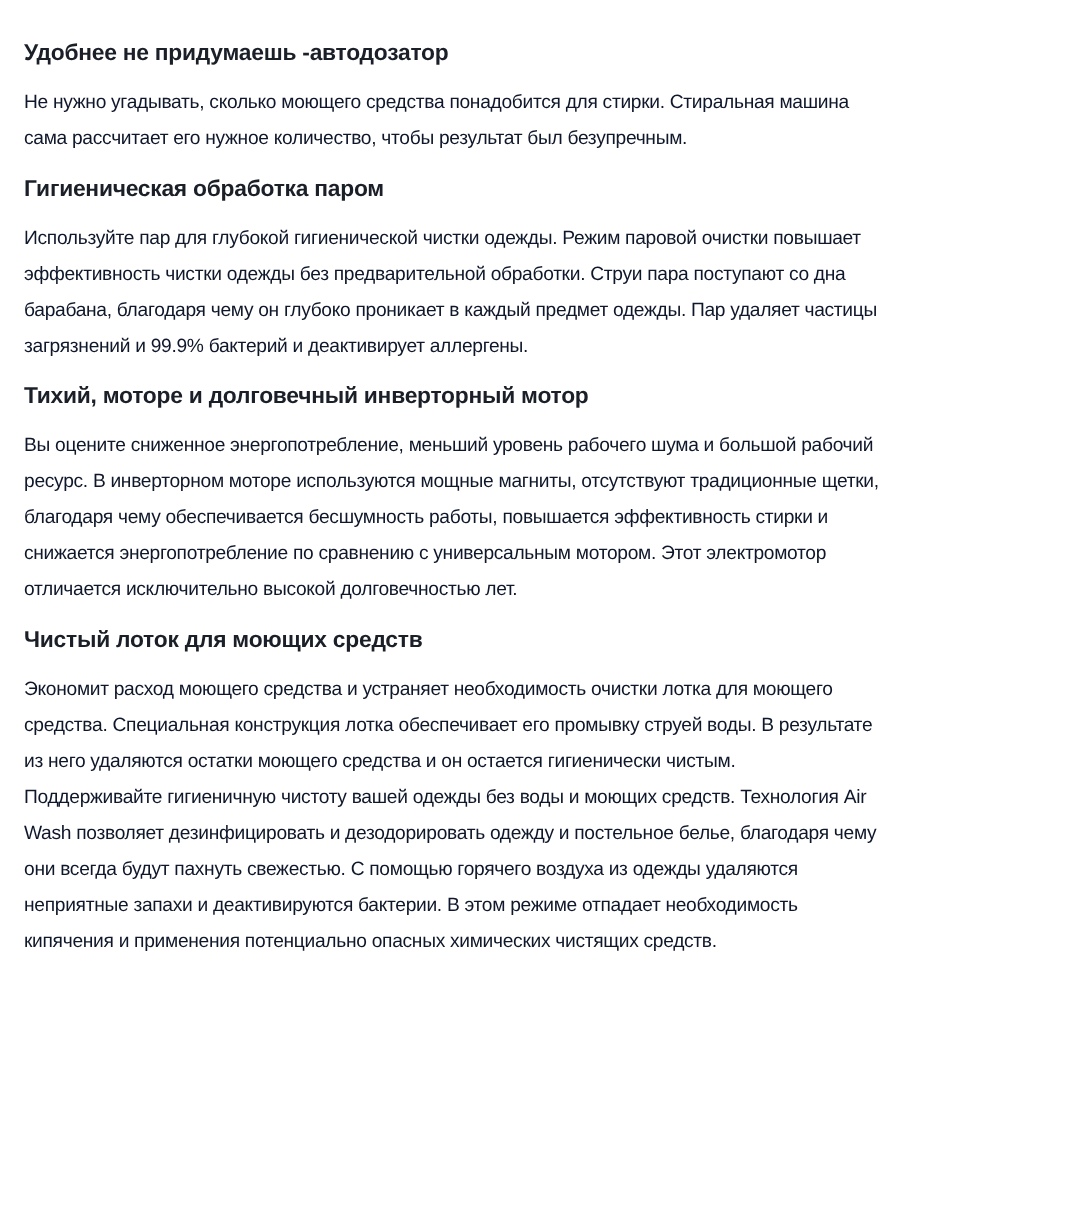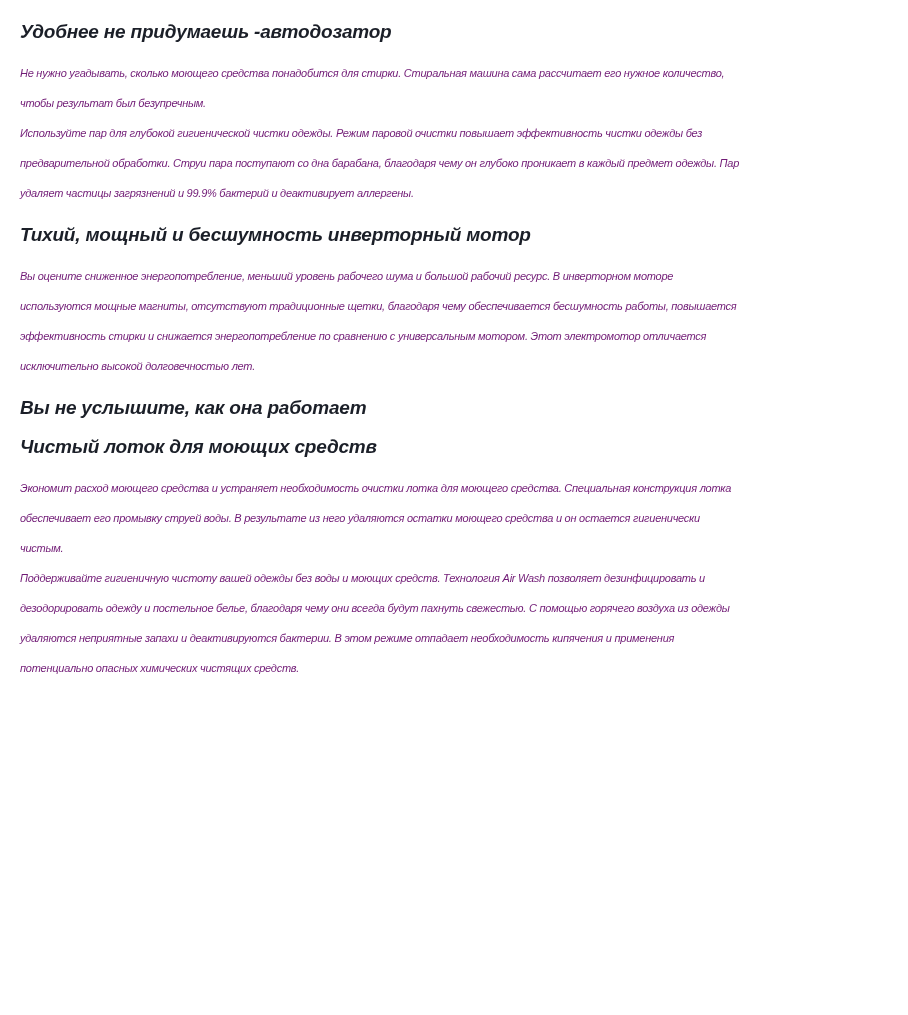--- a/index.html
+++ b/index.html
@@ -11,63 +11,62 @@
     width: 908px;
     min-height: 1015px;
     box-sizing: border-box;
     font-family: "Liberation Sans", "DejaVu Sans", sans-serif;
     color: #22262f;
     -webkit-font-smoothing: antialiased;
   }
   .doc {
     box-sizing: border-box;
     width: 760px;
-    padding: 5px 20px 10px 20px;
-    font-style: italic;
+    padding: 18px 20px 10px 20px;
   }
   .feature-section { margin: 0; }
   .feature-heading {
     font-size: 19px;
     line-height: 24px;
     font-weight: 700;
     color: #1b1f28;
     letter-spacing: -0.2px;
     margin: 15px 0 14px 0;
   }
   .feature-section:first-child .feature-heading { margin-top: 15px; }
   .feature-paragraph {
-    font-size: 11px;
+    font-size: 16px;
     line-height: 30px;
     font-weight: 400;
-    color: #701a75;
+    color: #0f172a;
     letter-spacing: -0.25px;
     margin: 0;
   }
 </style>
 </head>
 <body>
 
 <div class="doc">
 
   <section class="feature-section">
     <h3 class="feature-heading">Удобнее не придумаешь -автодозатор</h3>
     <p class="feature-paragraph">Не нужно угадывать, сколько моющего средства понадобится для стирки. Стиральная машина сама рассчитает его нужное количество, чтобы результат был безупречным.</p>
   </section>
 
   <section class="feature-section">
+    <h3 class="feature-heading">Гигиеническая обработка паром</h3>
     <p class="feature-paragraph">Используйте пар для глубокой гигиенической чистки одежды. Режим паровой очистки повышает эффективность чистки одежды без предварительной обработки. Струи пара поступают со дна барабана, благодаря чему он глубоко проникает в каждый предмет одежды. Пар удаляет частицы загрязнений и 99.9% бактерий и деактивирует аллергены.</p>
   </section>
 
   <section class="feature-section">
-    <h3 class="feature-heading">Тихий, мощный и бесшумность инверторный мотор</h3>
+    <h3 class="feature-heading">Тихий, моторе и долговечный инверторный мотор</h3>
     <p class="feature-paragraph">Вы оцените сниженное энергопотребление, меньший уровень рабочего шума и большой рабочий ресурс. В инверторном моторе используются мощные магниты, отсутствуют традиционные щетки, благодаря чему обеспечивается бесшумность работы, повышается эффективность стирки и снижается энергопотребление по сравнению с универсальным мотором. Этот электромотор отличается исключительно высокой долговечностью лет.</p>
   </section>
 
   <section class="feature-section">
-    <h3 class="feature-heading">Вы не услышите, как она работает</h3>
   </section>
 
   <section class="feature-section">
     <h3 class="feature-heading">Чистый лоток для моющих средств</h3>
     <p class="feature-paragraph">Экономит расход моющего средства и устраняет необходимость очистки лотка для моющего средства. Специальная конструкция лотка обеспечивает его промывку струей воды. В результате из него удаляются остатки моющего средства и он остается гигиенически чистым.</p>
   </section>
 
   <section class="feature-section">
     <p class="feature-paragraph">Поддерживайте гигиеничную чистоту вашей одежды без воды и моющих средств. Технология Air Wash позволяет дезинфицировать и дезодорировать одежду и постельное белье, благодаря чему они всегда будут пахнуть свежестью. С помощью горячего воздуха из одежды удаляются неприятные запахи и деактивируются бактерии. В этом режиме отпадает необходимость кипячения и применения потенциально опасных химических чистящих средств.</p>
   </section>

